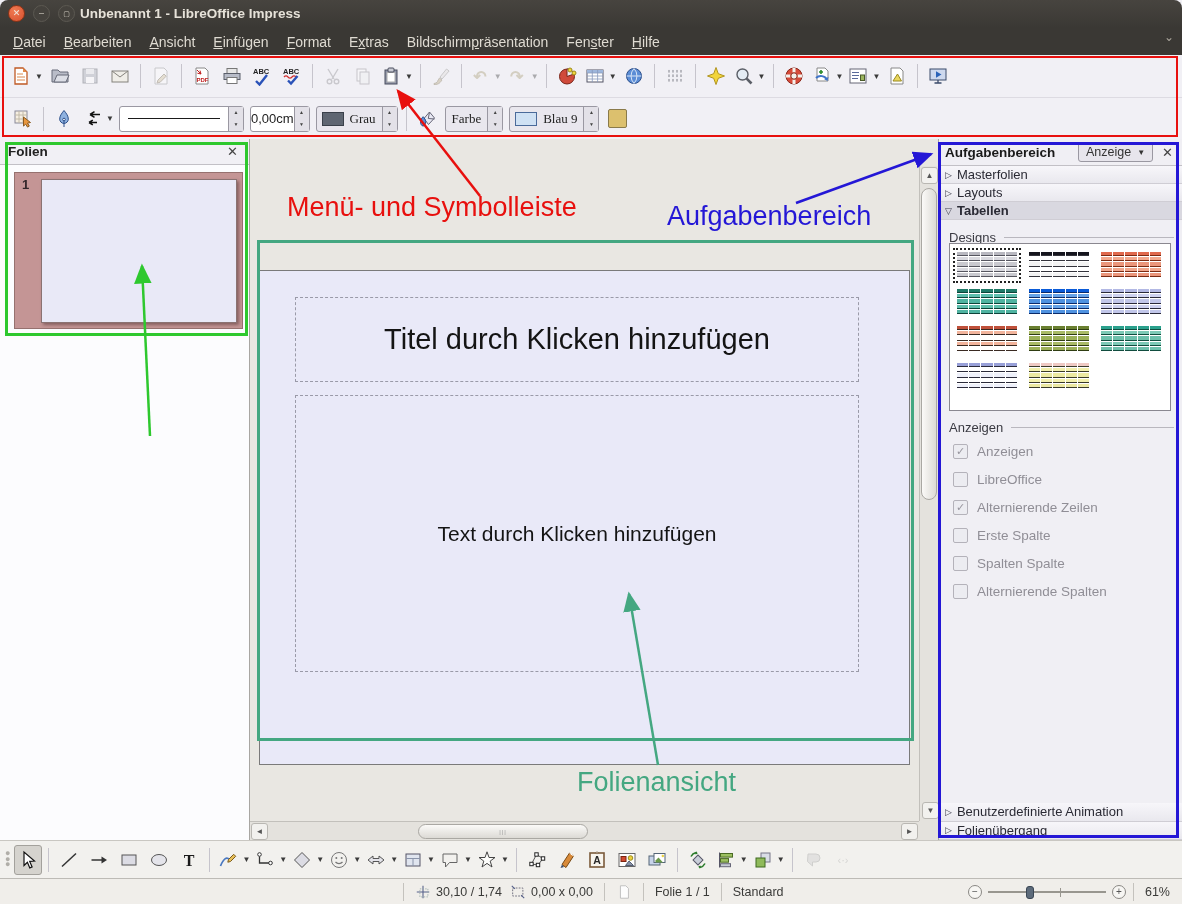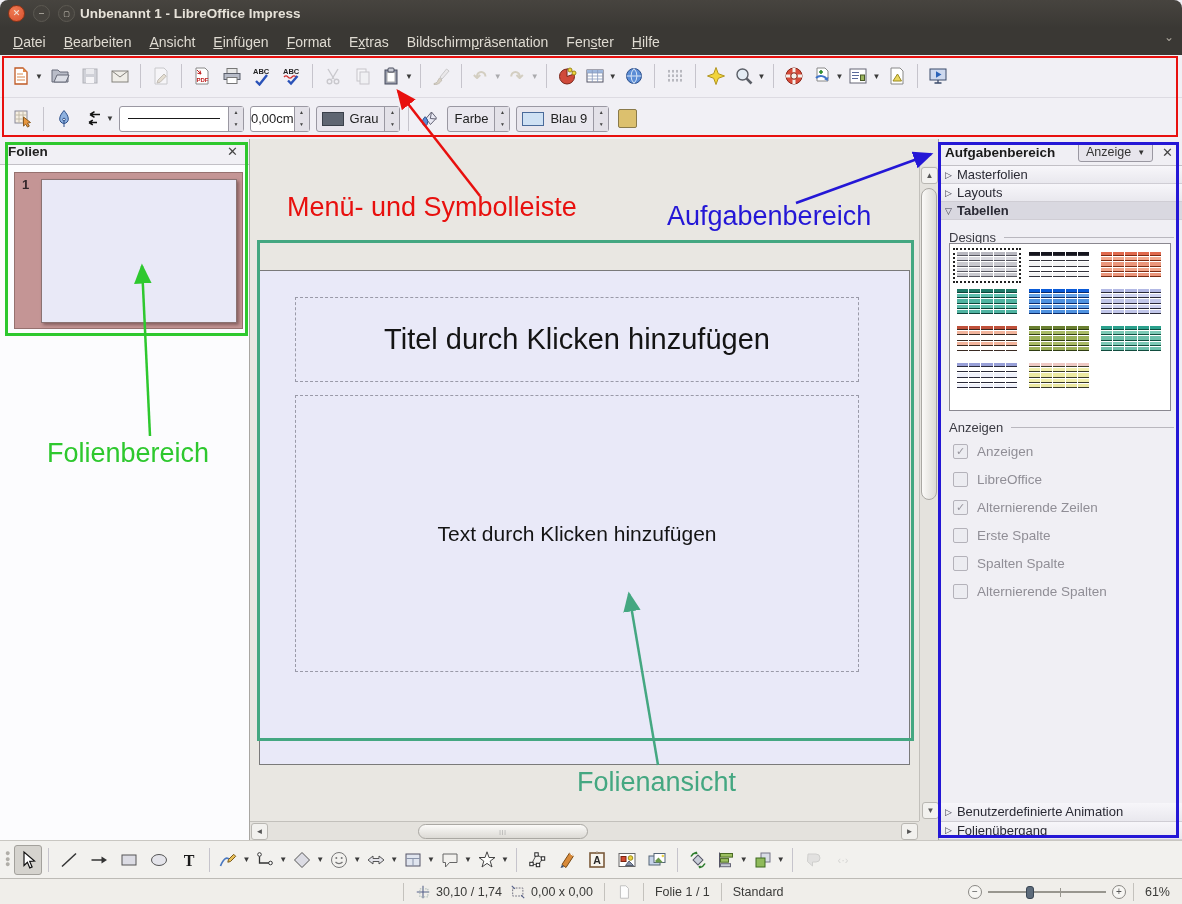--- a/index.html
+++ b/index.html
@@ -33,21 +33,21 @@
   .tb-btn .ic { display:inline-flex; width:22px; height:22px; align-items:center; justify-content:center; }
   .tb-btn .ic svg { width:20px; height:20px; }
   .tb-btn.dis { opacity:.38; filter:grayscale(60%); }
   .tb-btn .dd { font-size:8px; color:#3a3a3a; margin-left:3px; }
   .tb-sep { width:1px; height:24px; background:#c6c4cc; margin:0 5px; }
   .glyph { font-size:16px; color:#666; }
   
   .sel, .spinbox { display:inline-flex; align-items:center; height:26px; border:1px solid #9a98a2;
     border-radius:3px; background:#e9e7ee; margin:0 3px; font-size:13px; color:#222; }
   .spinbox { background:#fff; }
-  .sel .val { padding:0 6px; }
+  .sel .val { padding:0 6px;font-family:Liberation Serif, serif; }
   .spin { display:inline-flex; flex-direction:column; border-left:1px solid #9a98a2; height:100%; width:15px;
     background:#e3e1e8; }
   .spin .sb { flex:1; font-size:5px; line-height:1; display:flex; align-items:center; justify-content:center; color:#444; }
   .linesample { display:inline-block; width:92px; height:0; border-top:1.5px solid #1a1a1a; margin:0 8px; }
   .cswatch { display:inline-block; width:22px; height:14px; margin-left:5px; border:1px solid #45505e; }
 
   
   .main { position:absolute; left:0; top:139px; width:100%; height:701px; }
 
   
@@ -1249,21 +1249,20 @@
       </div>
   </div>
 
   <div class="anno anno-rect" id="rect-toolbar" style="left:2px;top:56px;width:1176px;height:81px;border:2px solid #e8100e"></div>
   <div class="anno anno-rect" id="rect-slides" style="left:5px;top:142px;width:243px;height:194px;border:3px solid #2ec82e"></div>
   <div class="anno anno-rect" id="rect-view" style="left:257px;top:240px;width:657px;height:501px;border:3px solid #44a781"></div>
   <div class="anno anno-rect" id="rect-task" style="left:938px;top:142px;width:241px;height:696px;border:3px solid #2417d6"></div>
 
   <div class="anno anno-label" style="left:287px;top:192px;color:#e8100e">Menü- und Symbolleiste</div>
   <div class="anno anno-label" style="left:667px;top:201px;color:#2417d6">Aufgabenbereich</div>
-  <div class="anno anno-label" style="left:47px;top:438px;color:#2ec82e">Folienbereich</div>
   <div class="anno anno-label" style="left:577px;top:767px;color:#44a781">Folienansicht</div>
 
   <svg id="anno-svg" width="1182" height="904">
     <defs>
       <marker id="ar" markerWidth="9" markerHeight="8" refX="7" refY="3.5" orient="auto">
           <path d="M0 0L8 3.5L0 7z" fill="#e8100e"></path>
         </marker>
       <marker id="ab" markerWidth="9" markerHeight="8" refX="7" refY="3.5" orient="auto">
           <path d="M0 0L8 3.5L0 7z" fill="#2417d6"></path>
         </marker>

